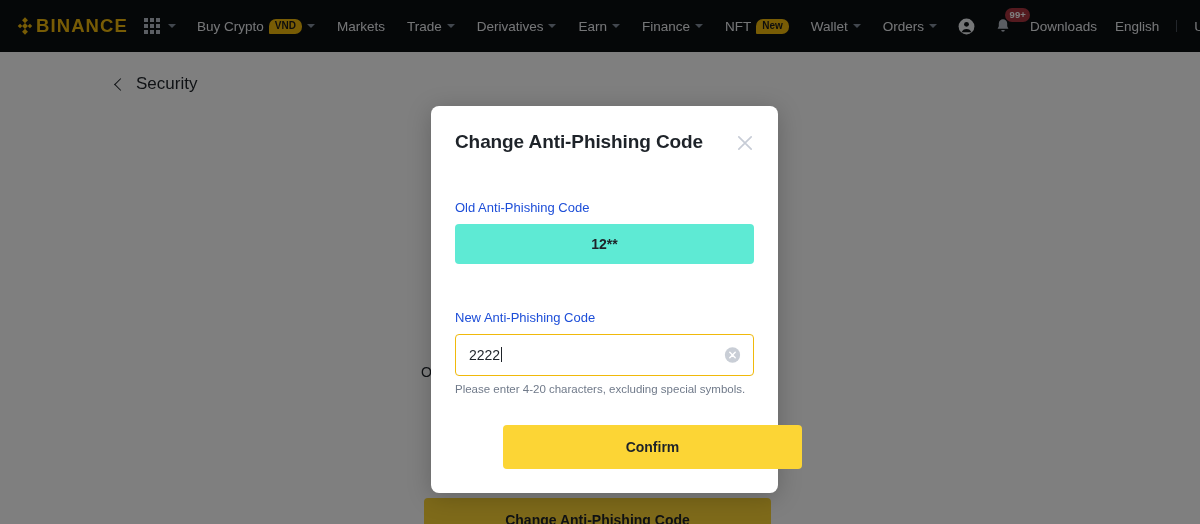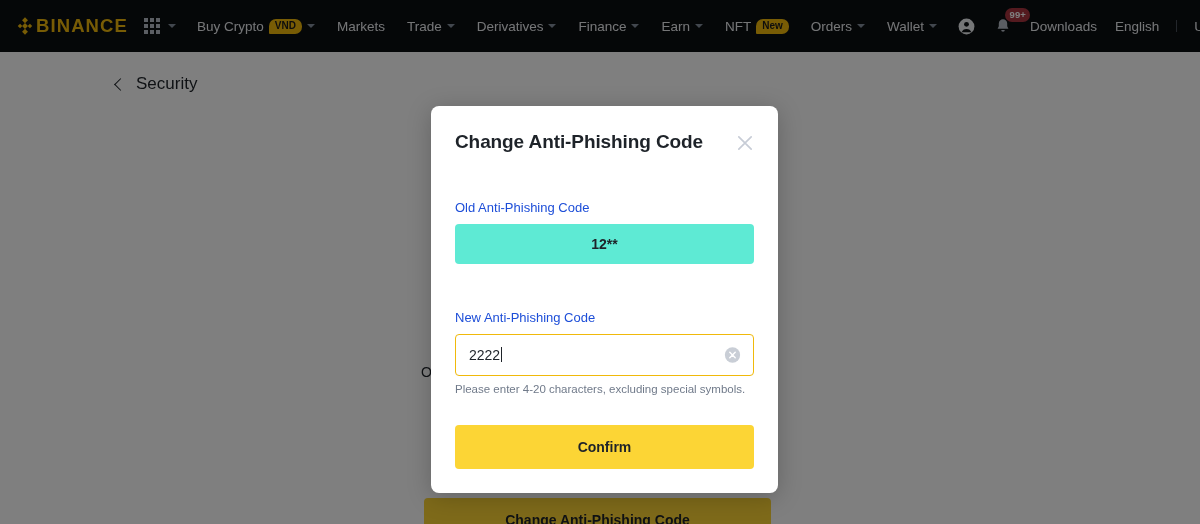--- a/index.html
+++ b/index.html
@@ -277,20 +277,21 @@
     width: 100%;
     height: 44px;
     background: #fcd535;
     border: none;
     border-radius: 4px;
     color: #1e2329;
     font-size: 14px;
     font-weight: 700;
     font-family: "Liberation Sans", sans-serif;
     cursor: pointer;
+    margin-left: 48px;
   }
 </style>
 </head>
 <body>
 
 <div class="page">
 
   <div class="navbar">
 
     <div class="logo">
@@ -335,45 +336,45 @@
         <span>Trade</span>
         <span class="caret"></span>
       </div>
 
       <div class="nav-item">
         <span>Derivatives</span>
         <span class="caret"></span>
       </div>
 
       <div class="nav-item">
+        <span>Earn</span>
+        <span class="caret"></span>
+      </div>
+
+      <div class="nav-item">
         <span>Finance</span>
-        <span class="caret"></span>
-      </div>
-
-      <div class="nav-item">
-        <span>Earn</span>
         <span class="caret"></span>
       </div>
 
       <div class="nav-item">
         <span>NFT</span>
         <span class="tag">New</span>
       </div>
 
     </div>
 
     <div class="nav-right">
 
       <div class="nav-item">
+        <span>Wallet</span>
+        <span class="caret"></span>
+      </div>
+
+      <div class="nav-item">
         <span>Orders</span>
-        <span class="caret"></span>
-      </div>
-
-      <div class="nav-item">
-        <span>Wallet</span>
         <span class="caret"></span>
       </div>
 
       <div class="icon-btn">
         <svg width="19" height="19" viewBox="0 0 24 24">
           <circle cx="12" cy="12" r="10" fill="#eaecef"></circle>
           <circle cx="12" cy="9.3" r="3.1" fill="#0b0e11"></circle>
           <path d="M5.8 19.4a6.6 6.6 0 0 1 12.4 0z" fill="#0b0e11"></path>
         </svg>
       </div>

